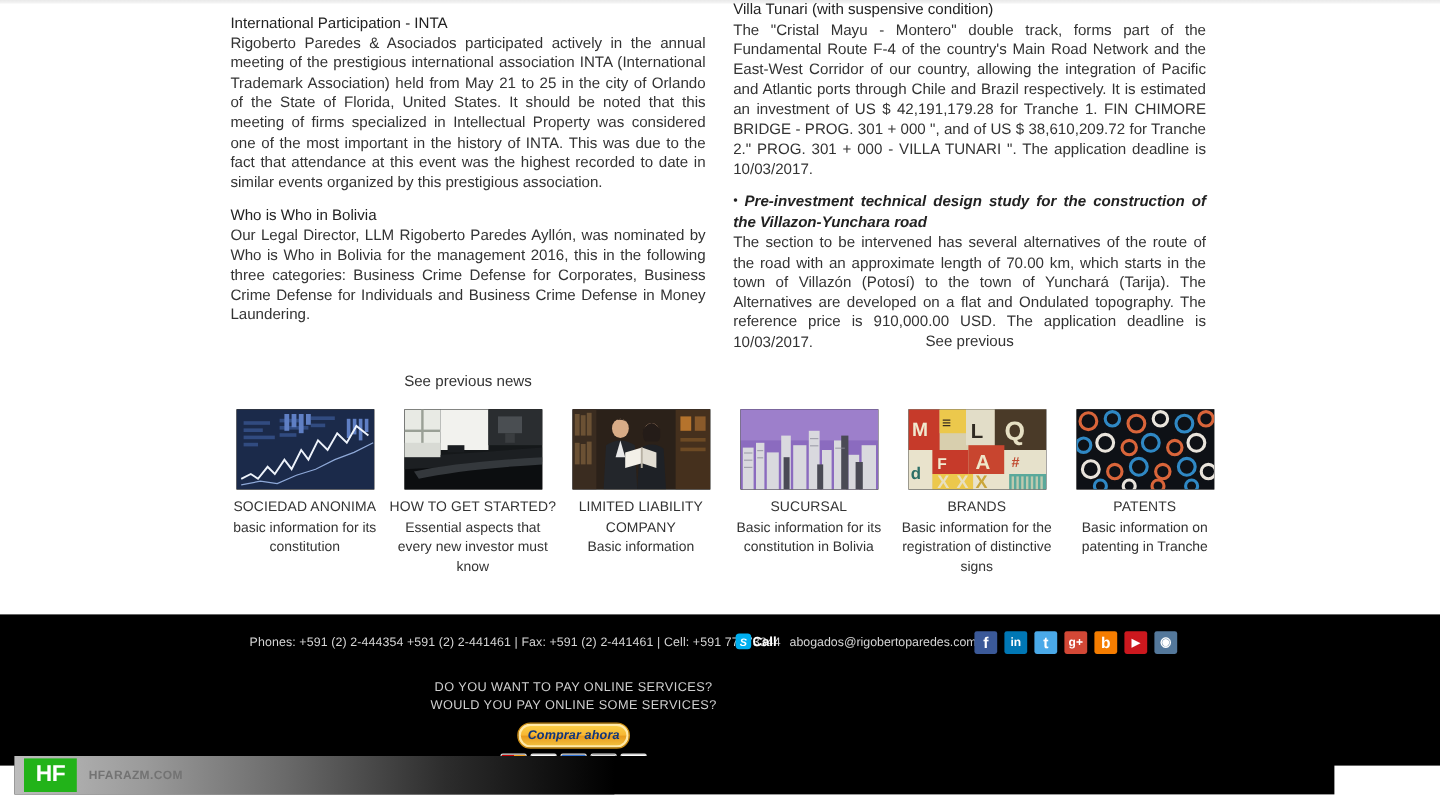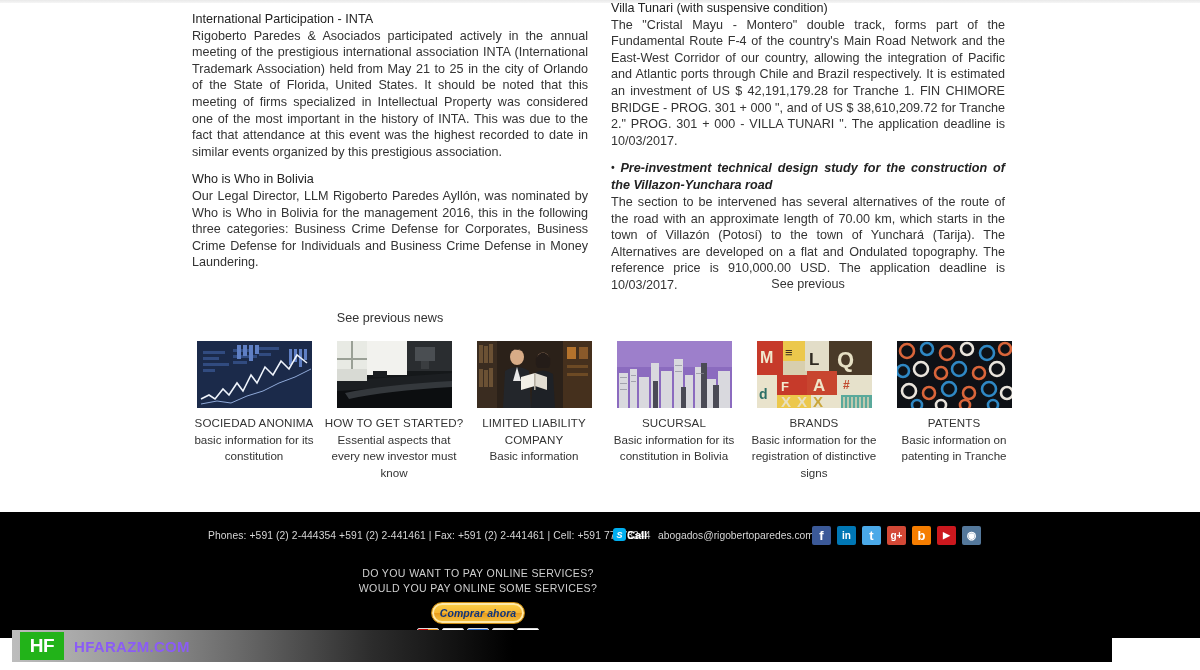--- a/index.html
+++ b/index.html
@@ -76,21 +76,21 @@
   .pc-bank { background:#fff; color:#333; }
 
   
   .wm { position:absolute; left:0; top:630px; width:1100px; height:32px; background:#000;margin-left:12px; }
   .wm-grad { position:absolute; left:0; top:0; width:500px; height:32px;
              background: linear-gradient(to right,#bdbdbd 0%,#9a9a9a 22%,#6a6a6a 45%,#2c2c2c 72%,#000 100%); }
   .wm-logo { position:absolute; left:8px; top:2px; width:44px; height:28px;
              background:#22b319; display:flex; align-items:center; justify-content:center; }
   .wm-logo span { color:#fff; font-size:19px; font-weight:bold; letter-spacing:-.5px; }
   .wm-text { position:absolute; left:62px; top:0; height:32px; display:flex; align-items:center; }
-  .wm-text span { color:#8b5cf6; font-size:15px; font-weight:bold; letter-spacing:.3px; }
+  .wm-text span { color:#737373; font-size:10px; font-weight:bold; letter-spacing:.3px; }
 </style>
 </head>
 <body>
 
 <div class="page">
 
   <div class="topstrip"></div>
 
   <div class="col col-left">
     <h4>International Participation - INTA</h4>

